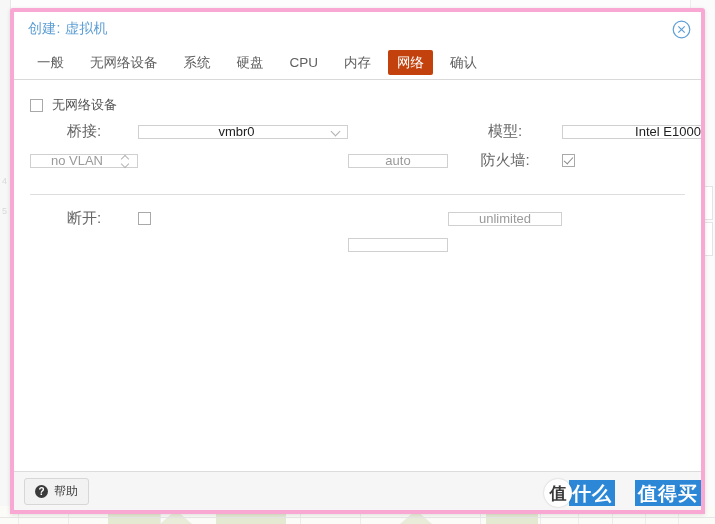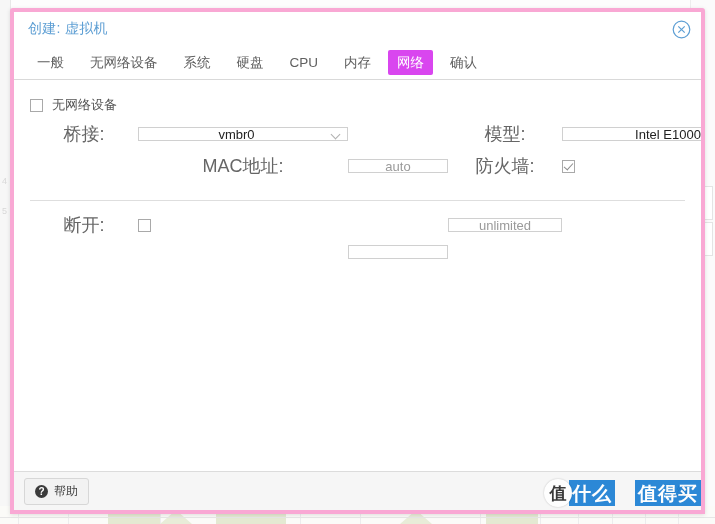--- a/index.html
+++ b/index.html
@@ -146,21 +146,21 @@
     font-size: 13.5px;
     color: #606060;
     padding: 4px 9px;
     margin-right: 8px;
     border-radius: 2px;
     cursor: pointer;
     white-space: nowrap;
     line-height: 17px;
   }
   .tab.active {
-    background: #d946ef;
+    background: #c2410c;
     color: #ffffff;
   }
 
   
   #formwrap {
     flex: 1 1 auto;
     padding: 0;
     background: #ffffff;
     border-bottom: 1px solid #dcdcdc;
     overflow: hidden;
@@ -203,21 +203,21 @@
   }
 
   .grid {
     display: grid;
     grid-template-columns: 108px 210px 100px 114px 212px;
     row-gap: 8px;
     align-items: center;
   }
   .lbl {
     color: #666;
-    font-size: 18px;
+    font-size: 15px;
     white-space: nowrap;
   }
   .lbl.right-col { padding-left: 0; }
 
   .field {
     height: 14px;
     border: 1px solid #d0d0d0;
     background: #fff;
     box-sizing: border-box;
     display: flex;
@@ -433,22 +433,25 @@
           <span class="val">vmbr0</span>
           <span class="caret-down"></span>
         </div>
         <div></div>
         <div class="lbl right-col">模型:</div>
         <div class="field combo">
           <span class="val">Intel E1000</span>
 
         </div>
 
-        <div></div>
-        <div class="lbl right-col">MAC地址:</div>
+        <div class="field">
+          <span class="val placeholder">no VLAN</span>
+          <span class="spinner"></span>
+        </div>
+        <div></div>
         <div class="field">
           <span class="val placeholder">auto</span>
         </div>
 
         <div class="lbl">防火墙:</div>
         <div class="checkfield">
           <span class="cbox checked"></span>
         </div>
         <div></div>
         <div></div>

